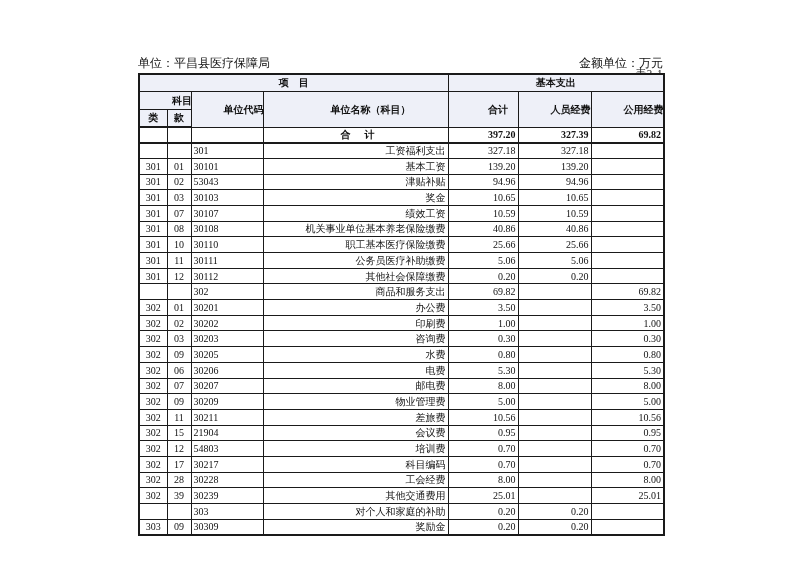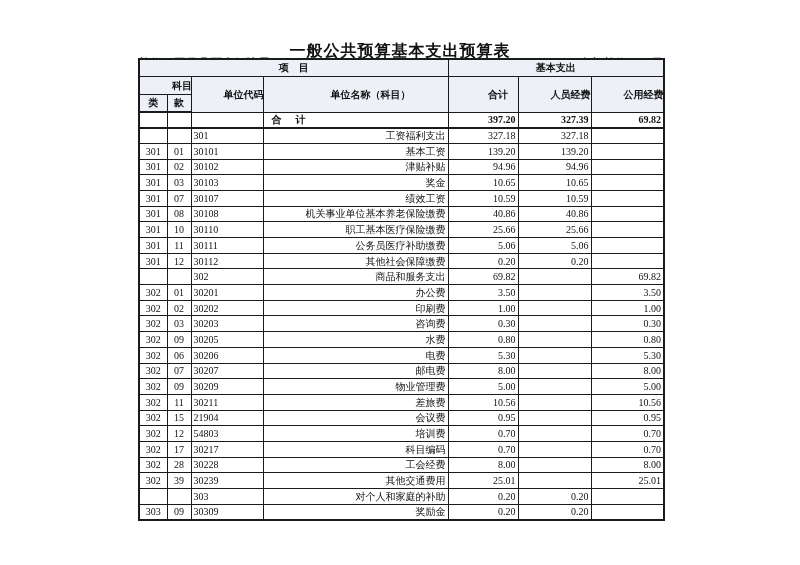--- a/index.html
+++ b/index.html
@@ -21,21 +21,21 @@
   }
   .doc-title{
     position:absolute;top:41px;left:0;width:800px;
     text-align:center;font-size:16px;font-weight:bold;letter-spacing:1px;
   }
   .meta-line{
     position:absolute;top:58px;left:138px;width:525px;height:14px;
     font-size:12px;display:flex;justify-content:space-between;align-items:flex-end;
   }
   .budget-table{
-    position:absolute;left:138px;top:58px;width:525px;height:462px;
+    position:absolute;left:138px;top:73px;width:525px;height:462px;
     border-collapse:collapse;table-layout:fixed;
     font-size:10px;
   }
   .budget-table th,.budget-table td{
     border:1px solid var(--border);
     overflow:hidden;white-space:nowrap;
     font-weight:normal;
     padding:0 2px;
     line-height:1.1;
   }
@@ -44,32 +44,31 @@
     background:var(--header-bg);
     text-align:center;font-weight:bold;
   }
   .budget-table thead tr.h1 th{height:17px;}
   .budget-table thead tr.h2 th{height:18px;padding-left:32px;}
   .budget-table thead tr.h3 th{height:18px;border-bottom:2px solid var(--border);}
   .budget-table tbody td{height:15.7px;}
   .c-cat,.c-item{text-align:center;}
   .c-code{text-align:left;padding-left:3px;}
   .c-name{text-align:right;padding-left:4px;}
-  .c-name.center{text-align:left;padding-left:8px;letter-spacing:2px;}
+  .c-name.center{text-align:center;padding-left:8px;letter-spacing:2px;}
   .c-num{text-align:right;padding-right:4px;font-family:"Liberation Serif","DejaVu Serif",serif;}
   tr.bold-row td{font-weight:bold;border-bottom:2px solid var(--border);}
 </style>
 </head>
 <body>
 
 <div class="page">
 
   <div class="corner-tag">表3-1</div>
 
-  <div class="doc-title">一般公共预算基本支出预算表</div>
 
   <div class="meta-line">
     <span>单位：平昌县医疗保障局</span>
     <span>金额单位：万元</span>
   </div>
 
   <table class="budget-table">
     <colgroup>
       <col style="width:28px">
         <col style="width:24px">
@@ -121,21 +120,21 @@
           <td class="c-item">01</td>
           <td class="c-code">30101</td>
           <td class="c-name">基本工资</td>
           <td class="c-num">139.20</td>
           <td class="c-num">139.20</td>
           <td class="c-num"></td>
         </tr>
         <tr>
           <td class="c-cat">301</td>
           <td class="c-item">02</td>
-          <td class="c-code">30102</td>
+          <td class="c-code">53043</td>
           <td class="c-name">津贴补贴</td>
           <td class="c-num">94.96</td>
           <td class="c-num">94.96</td>
           <td class="c-num"></td>
         </tr>
         <tr>
           <td class="c-cat">301</td>
           <td class="c-item">03</td>
           <td class="c-code">30103</td>
           <td class="c-name">奖金</td>

